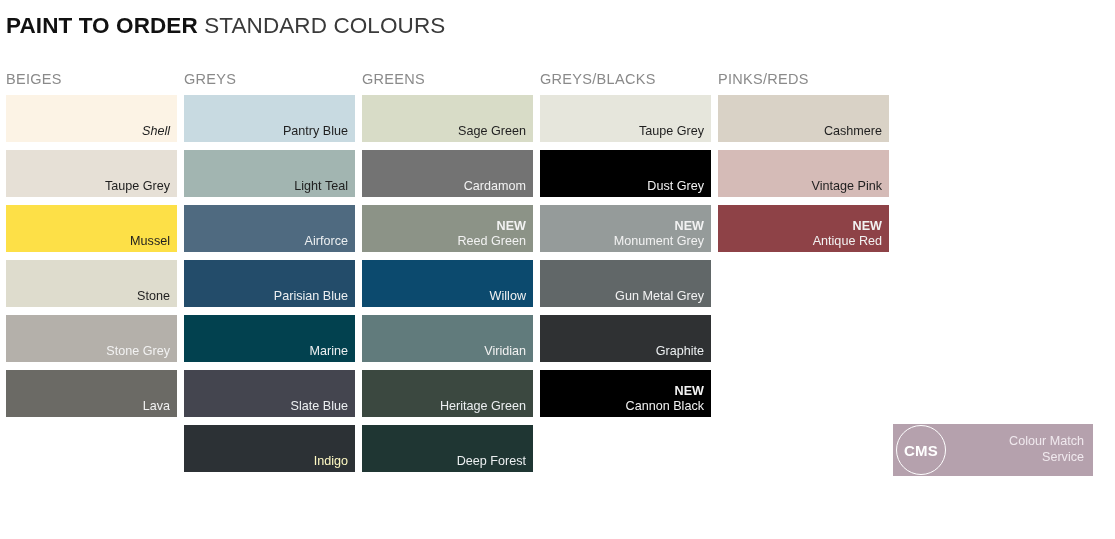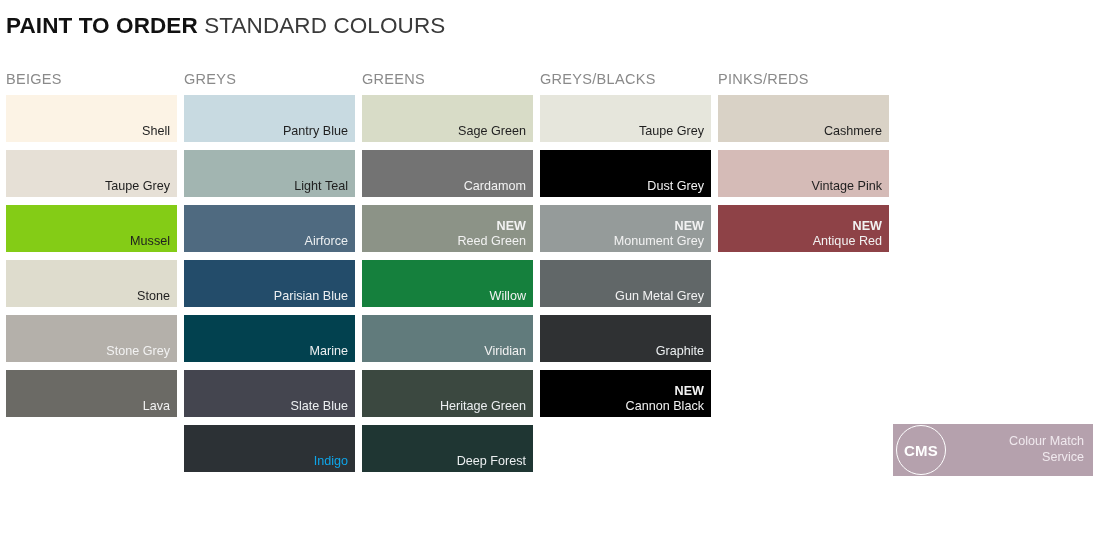--- a/index.html
+++ b/index.html
@@ -124,27 +124,27 @@
 </head>
 <body>
 
 <div class="page-title">
   <span class="t-bold">PAINT TO ORDER</span><span class="t-light"> STANDARD COLOURS</span>
 </div>
 
 <div class="columns" id="columns-root">
     <div class="column">
       <div class="col-head">BEIGES</div>
-      <div class="swatch" style="background: rgb(252, 243, 229);">
+      <div class="swatch" style="background: rgb(252, 243, 229); font-style: italic;">
         <div class="swatch-label" style="color: rgb(31, 31, 31);"><span>Shell</span></div>
       </div>
       <div class="swatch" style="background: rgb(230, 224, 214);">
         <div class="swatch-label" style="color: rgb(31, 31, 31);"><span>Taupe Grey</span></div>
       </div>
-      <div class="swatch" style="background: #84cc16;">
+      <div class="swatch" style="background: #fde047;">
         <div class="swatch-label" style="color: rgb(31, 31, 31);"><span>Mussel</span></div>
       </div>
       <div class="swatch" style="background: rgb(222, 220, 205);">
         <div class="swatch-label" style="color: rgb(31, 31, 31);"><span>Stone</span></div>
       </div>
       <div class="swatch" style="background: rgb(180, 176, 170); padding-left: 9px;">
         <div class="swatch-label" style="color: rgb(242, 242, 242);"><span>Stone Grey</span></div>
       </div>
       <div class="swatch" style="background: rgb(107, 106, 101);">
         <div class="swatch-label" style="color: rgb(242, 242, 242);"><span>Lava</span></div>
@@ -164,35 +164,35 @@
       <div class="swatch" style="background: rgb(35, 76, 106);">
         <div class="swatch-label" style="color: rgb(236, 239, 241);"><span>Parisian Blue</span></div>
       </div>
       <div class="swatch" style="background: rgb(2, 65, 79);">
         <div class="swatch-label" style="color: rgb(236, 239, 241);"><span>Marine</span></div>
       </div>
       <div class="swatch" style="background: rgb(68, 69, 79);">
         <div class="swatch-label" style="color: rgb(236, 239, 241);"><span>Slate Blue</span></div>
       </div>
       <div class="swatch" style="background: rgb(44, 49, 53);">
-        <div class="swatch-label" style="color: #0ea5e9;"><span>Indigo</span></div>
+        <div class="swatch-label" style="color: #fef9c3;"><span>Indigo</span></div>
       </div>
     </div>
     <div class="column">
       <div class="col-head">GREENS</div>
       <div class="swatch" style="background: rgb(216, 220, 199);">
         <div class="swatch-label" style="color: rgb(31, 31, 31);"><span>Sage Green</span></div>
       </div>
       <div class="swatch" style="background: #737373;">
         <div class="swatch-label" style="color: rgb(242, 242, 242);"><span>Cardamom</span></div>
       </div>
       <div class="swatch" style="background: rgb(140, 147, 135);">
         <div class="swatch-label" style="color: rgb(242, 242, 242);"><span class="swatch-new">NEW</span><span>Reed Green</span></div>
       </div>
-      <div class="swatch" style="background: #15803d;">
+      <div class="swatch" style="background: #0c4a6e;">
         <div class="swatch-label" style="color: rgb(242, 242, 242);"><span>Willow</span></div>
       </div>
       <div class="swatch" style="background: rgb(97, 123, 124);">
         <div class="swatch-label" style="color: rgb(242, 242, 242);"><span>Viridian</span></div>
       </div>
       <div class="swatch" style="background: rgb(59, 72, 64);">
         <div class="swatch-label" style="color: rgb(236, 239, 241);"><span>Heritage Green</span></div>
       </div>
       <div class="swatch" style="background: rgb(31, 54, 51);">
         <div class="swatch-label" style="color: rgb(236, 239, 241);"><span>Deep Forest</span></div>

